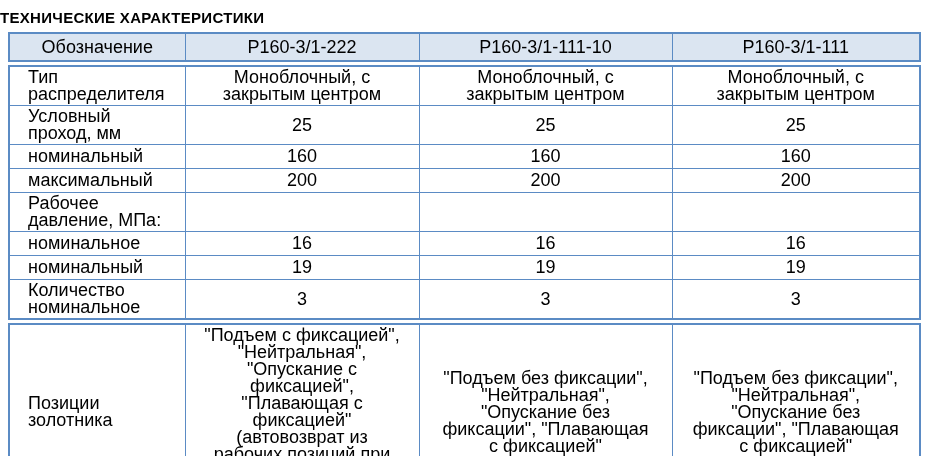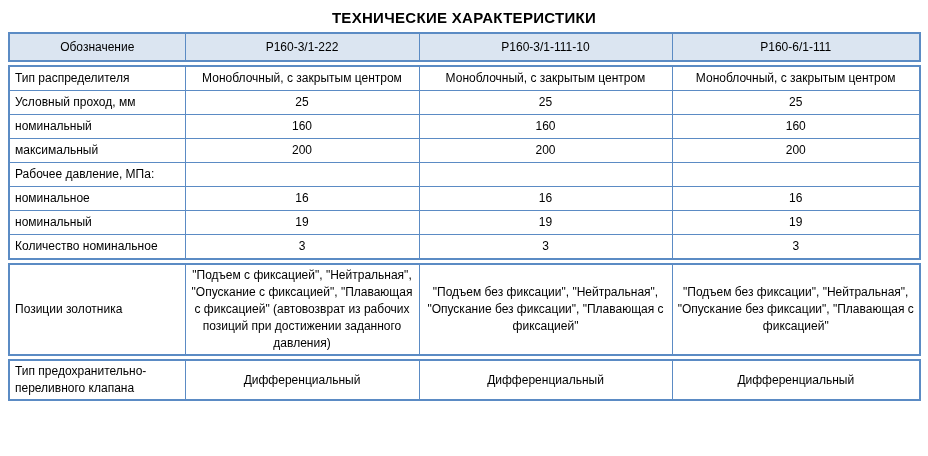--- a/index.html
+++ b/index.html
@@ -4,38 +4,37 @@
 <style>
   html,body{margin:0;padding:0;}
   body{
     width:928px;height:456px;
     background:#ffffff;
     font-family:"Liberation Sans", sans-serif;
     color:#000000;
     overflow:hidden;
   }
   .page-title{
-    text-align:center;
     font-weight:bold;
     font-size:15px;
     padding:9px 0 6px 0;
     letter-spacing:.3px;
   }
   table.spec{
     border-collapse:collapse;
     table-layout:fixed;
     width:911px;
     margin-left:8px;
     border:2px solid #5b8bc4;
   }
   table.spec th, table.spec td{
     border:1px solid #5b8bc4;
-    font-size:12px;
+    font-size:18px;
     line-height:17px;
-    padding:2px 5px;
+    padding:2px 18px;
     vertical-align:middle;
     overflow:hidden;
   }
   table.spec th{
     background:#dbe5f1;
     font-weight:normal;
     text-align:center;
     height:22px;
   }
   td.label{ text-align:left; height:19px;margin-left:40px; }
@@ -53,21 +52,21 @@
     <col class="c1">
       <col class="c2">
       <col class="c3">
       <col class="c4">
   </colgroup>
   <thead>
     <tr id="header-row">
         <th>Обозначение</th>
         <th>Р160-3/1-222</th>
         <th>Р160-3/1-111-10</th>
-        <th>Р160-6/1-111</th>
+        <th>Р160-3/1-111</th>
       </tr>
   </thead>
   <tbody id="table-body">
       <tr class="sep">
         <td class="label">Тип распределителя</td>
         <td class="val">Моноблочный, с закрытым центром</td>
         <td class="val">Моноблочный, с закрытым центром</td>
         <td class="val">Моноблочный, с закрытым центром</td>
       </tr>
       <tr>

